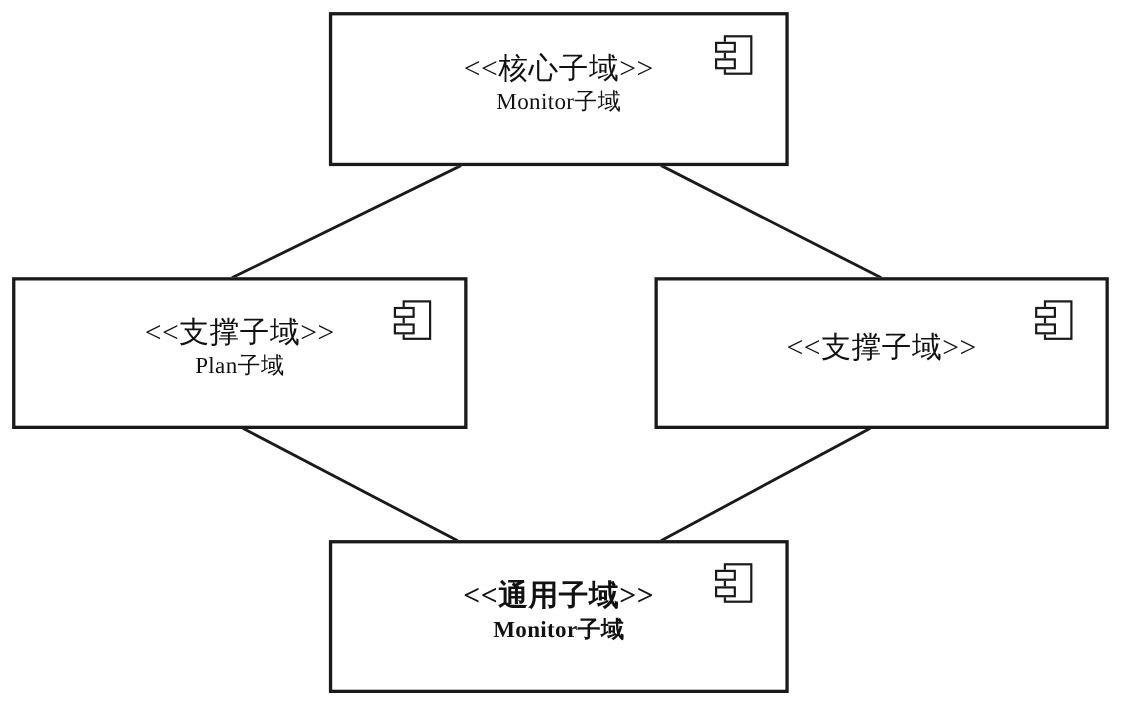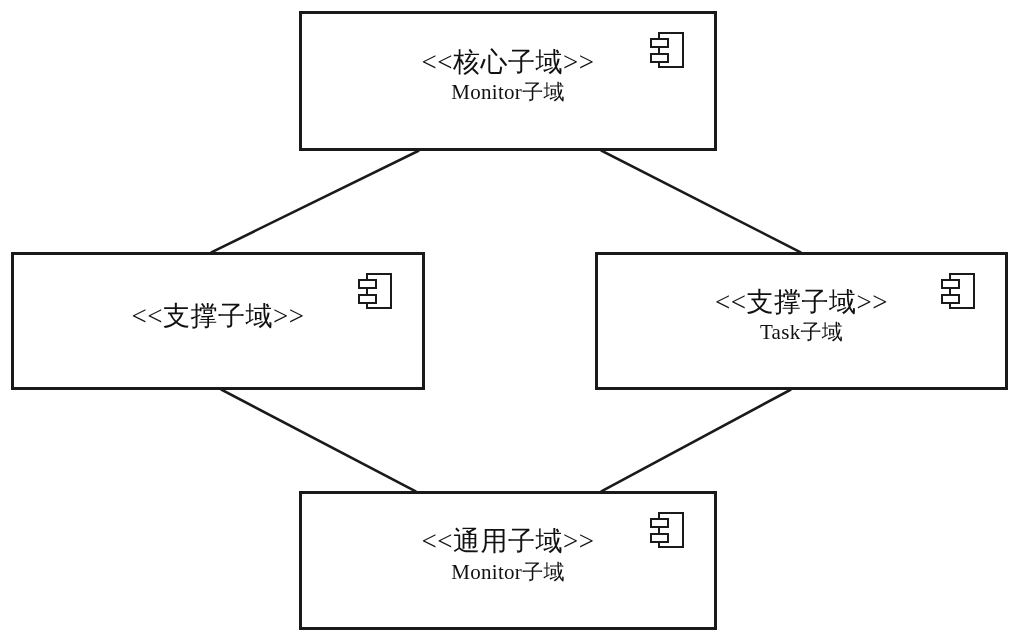--- a/index.html
+++ b/index.html
@@ -103,41 +103,41 @@
     <div class="comp-icon" style="right: 30px; top: 18px;">
       <div class="icon-body"></div>
       <div class="icon-tab tab-top"></div>
       <div class="icon-tab tab-bottom"></div>
     </div>
   </div>
 
   <div class="component" style="left: 11px; top: 252px; width: 414px; height: 138px; border-color: rgb(26, 26, 26);">
     <div class="comp-text offset-up">
       <span class="comp-stereotype">&lt;&lt;支撑子域&gt;&gt;</span>
+      <span class="comp-name">Plan子域</span>
     </div>
     <div class="comp-icon" style="right: 30px; top: 18px;">
       <div class="icon-body"></div>
       <div class="icon-tab tab-top"></div>
       <div class="icon-tab tab-bottom"></div>
     </div>
   </div>
 
   <div class="component" style="left: 595px; top: 252px; width: 413px; height: 138px; border-color: rgb(26, 26, 26);">
     <div class="comp-text offset-up">
       <span class="comp-stereotype">&lt;&lt;支撑子域&gt;&gt;</span>
-      <span class="comp-name">Task子域</span>
     </div>
     <div class="comp-icon" style="right: 30px; top: 18px;">
       <div class="icon-body"></div>
       <div class="icon-tab tab-top"></div>
       <div class="icon-tab tab-bottom"></div>
     </div>
   </div>
 
-  <div class="component" style="left: 299px; top: 491px; width: 418px; height: 139px; border-color: rgb(26, 26, 26);">
+  <div class="component" style="left: 299px; top: 491px; width: 418px; height: 139px; border-color: rgb(26, 26, 26); font-weight: bold;">
     <div class="comp-text offset-up">
       <span class="comp-stereotype">&lt;&lt;通用子域&gt;&gt;</span>
       <span class="comp-name">Monitor子域</span>
     </div>
     <div class="comp-icon" style="right: 30px; top: 18px;">
       <div class="icon-body"></div>
       <div class="icon-tab tab-top"></div>
       <div class="icon-tab tab-bottom"></div>
     </div>
   </div>

